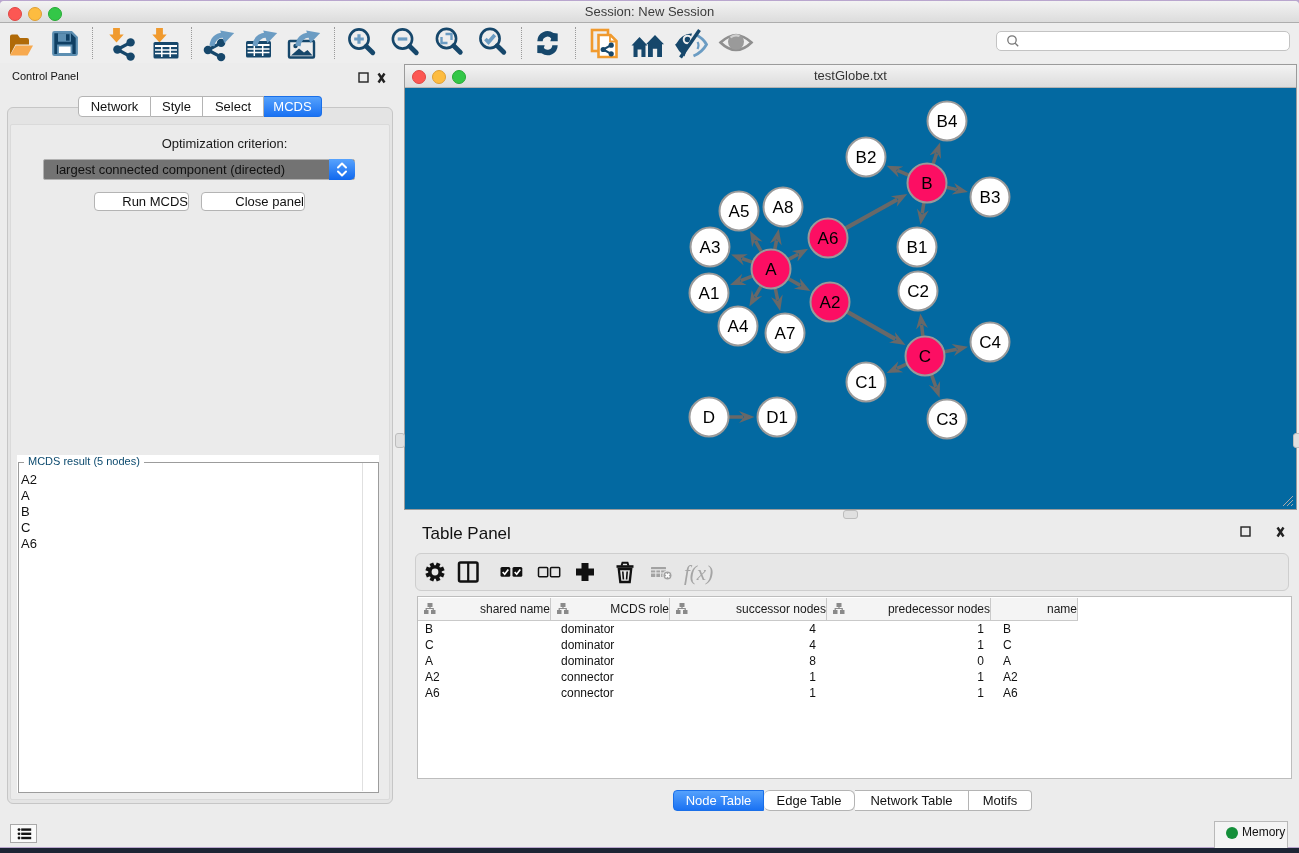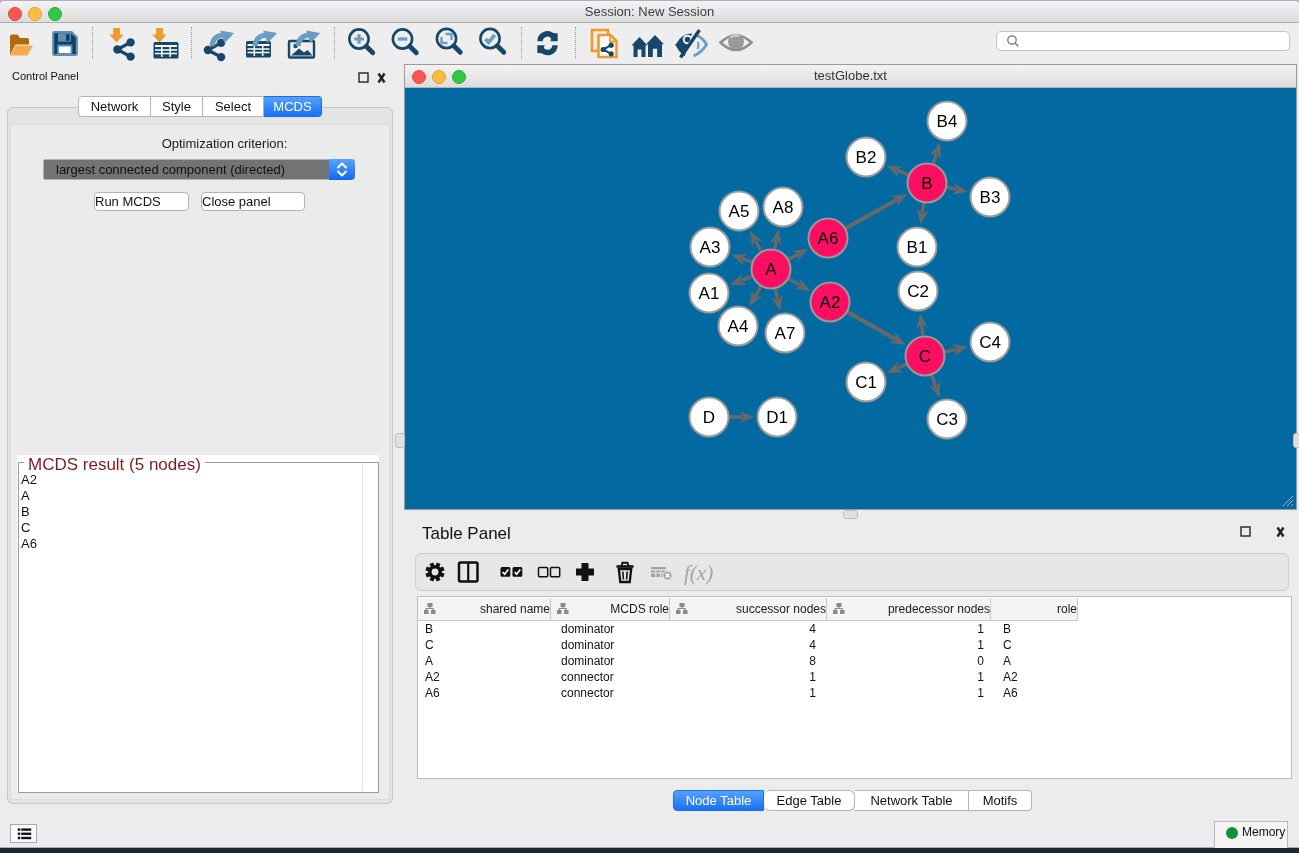--- a/index.html
+++ b/index.html
@@ -34,25 +34,25 @@
 .tab.first{border-left:1px solid #b4b4b4;border-radius:4px 0 0 4px;}
 .tab.last{border-radius:0 4px 4px 0;}
 .tab.sel{background:linear-gradient(#55a1fc,#1a72f3);color:#fff;border-color:#1a6fe8;}
 #optlabel{position:absolute;left:7px;top:136px;width:435px;text-align:center;font-size:13px;color:#1a1a1a;}
 #dropdown{position:absolute;left:43px;top:159px;width:310px;height:19px;background:#737373;
   border:1px solid #b1b1b1;border-radius:2px;font-size:13px;line-height:19px;color:#111;}
 #dropdown .txt{position:absolute;left:12px;top:0;}
 #dd-step{position:absolute;right:-1px;top:-1px;width:26px;height:21px;border-radius:0 5px 5px 0;
   background:linear-gradient(#58a3fd,#1068ee);}
 .btn{position:absolute;height:17px;background:#fff;border:1px solid #b4b4b4;border-radius:4px;
-  font-size:13px;text-align:left;line-height:17px;color:#111;}
+  font-size:13px;text-align:right;line-height:17px;color:#111;}
 
 #resultbox{position:absolute;left:17px;top:455px;width:362px;height:338px;background:#fff;}
 #fs-border{position:absolute;left:1px;top:7px;width:359px;height:329px;border:1px solid #9c9c9c;}
-#fs-legend{position:absolute;left:7px;top:0px;background:#fff;padding:0 4px;font-size:17px;color:#7f1d1d;}
+#fs-legend{position:absolute;left:7px;top:0px;background:#fff;padding:0 4px;font-size:11px;color:#0c4a6e;}
 #fs-list{position:absolute;left:4px;top:17px;font-size:13px;color:#111;line-height:16px;}
 #fs-scroll{position:absolute;right:16px;top:8px;width:0;height:328px;border-left:1px solid #e0e0e0;}
 
 #netwin{position:absolute;left:404px;top:64px;width:893px;height:446px;
   background:#0369a1;border:1px solid #9b9b9b;box-sizing:border-box;}
 #nettitle{position:absolute;left:0;top:0;width:891px;height:22px;
   background:linear-gradient(#f3f3f3,#dcdcdc);border-bottom:1px solid #b3b3b3;}
 #nettitle .t{position:absolute;width:100%;text-align:center;font-size:13px;color:#333;line-height:22px;}
 
 #tp-title{position:absolute;left:422px;top:524px;font-size:17px;color:#111;}
@@ -398,21 +398,21 @@
       <svg style="position:absolute;left:6px;top:5px" width="12" height="12" viewBox="0 0 12 12">
         <g fill="#8a8a8a">
           <rect x="3.5" y="0" width="5" height="4"></rect>
           <rect x="0" y="7" width="4.5" height="4"></rect>
           <rect x="7" y="7" width="4.5" height="4"></rect>
           <path d="M6 4 V5.5 M2.2 7 V5.5 H9.2 V7" stroke="#8a8a8a" stroke-width="1.2" fill="none"></path>
         </g>
       </svg>
     </div>
 <div class="th" style="left:573px;width:86px;">
-      <div class="lbl">role</div>
+      <div class="lbl">name</div>
     </div>
 <div class="td" style="left:7px;top:24px;">B</div>
 <div class="td" style="left:143px;top:24px;">dominator</div>
 <div class="td num" style="left:300px;top:24px;width:98px;">4</div>
 <div class="td num" style="left:470px;top:24px;width:96px;">1</div>
 <div class="td" style="left:585px;top:24px;">B</div>
 <div class="td" style="left:7px;top:40px;">C</div>
 <div class="td" style="left:143px;top:40px;">dominator</div>
 <div class="td num" style="left:300px;top:40px;width:98px;">4</div>
 <div class="td num" style="left:470px;top:40px;width:96px;">1</div>

